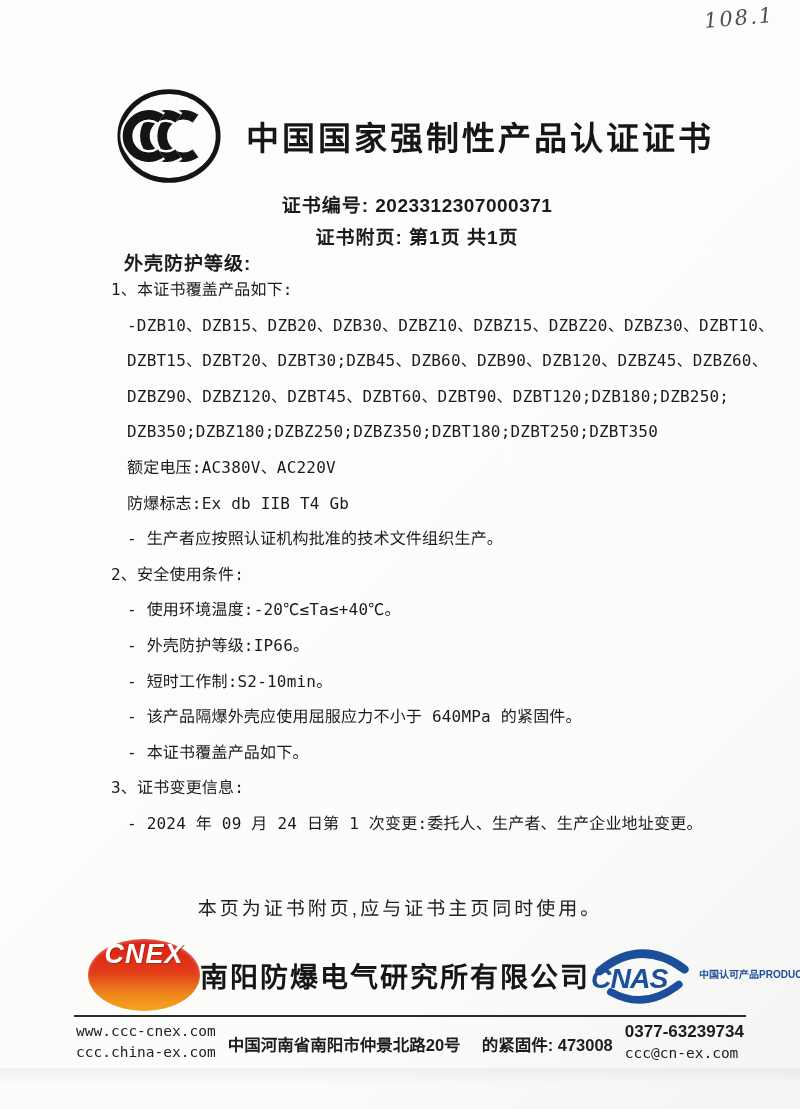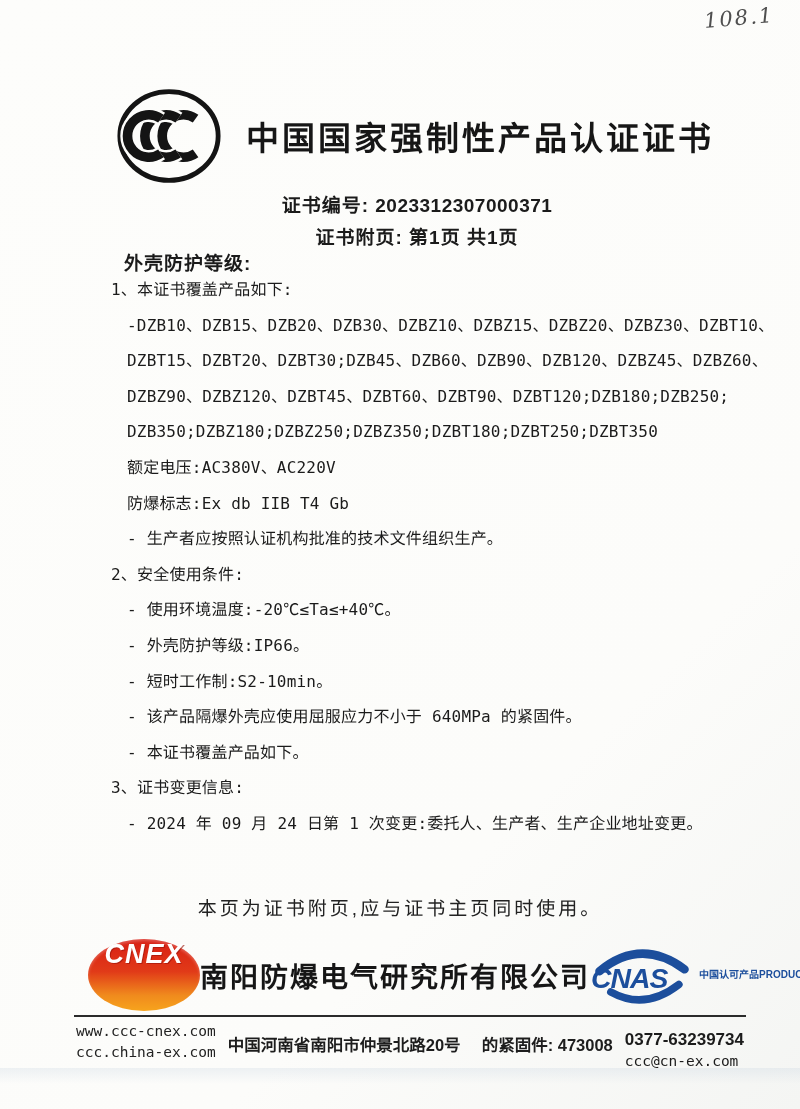--- a/index.html
+++ b/index.html
@@ -111,21 +111,21 @@
   }
   .footer-websites div {
     font-family:"DejaVu Sans Mono", monospace;
     font-size:14.5px; line-height:21px; color:#222;
   }
   .footer-center {
     display:flex; gap:21px; align-items:center;
     font-size:16.5px; font-weight:600; color:#1d1d1d;
     white-space:nowrap;
   }
-  .footer-contact { text-align:left;margin-top:8px; }
+  .footer-contact { text-align:left; }
   .footer-contact .phone { font-size:17px; font-weight:600; line-height:22px; }
   .footer-contact .email { font-family:"DejaVu Sans Mono", monospace; font-size:14.5px; line-height:20px; }
 
   
   .scan-band {
     position:absolute; left:0; right:0; top:1068px; height:16px;
     background:linear-gradient(180deg, rgba(190,205,220,.25), rgba(190,205,220,0));
   }
 </style>
 </head>

